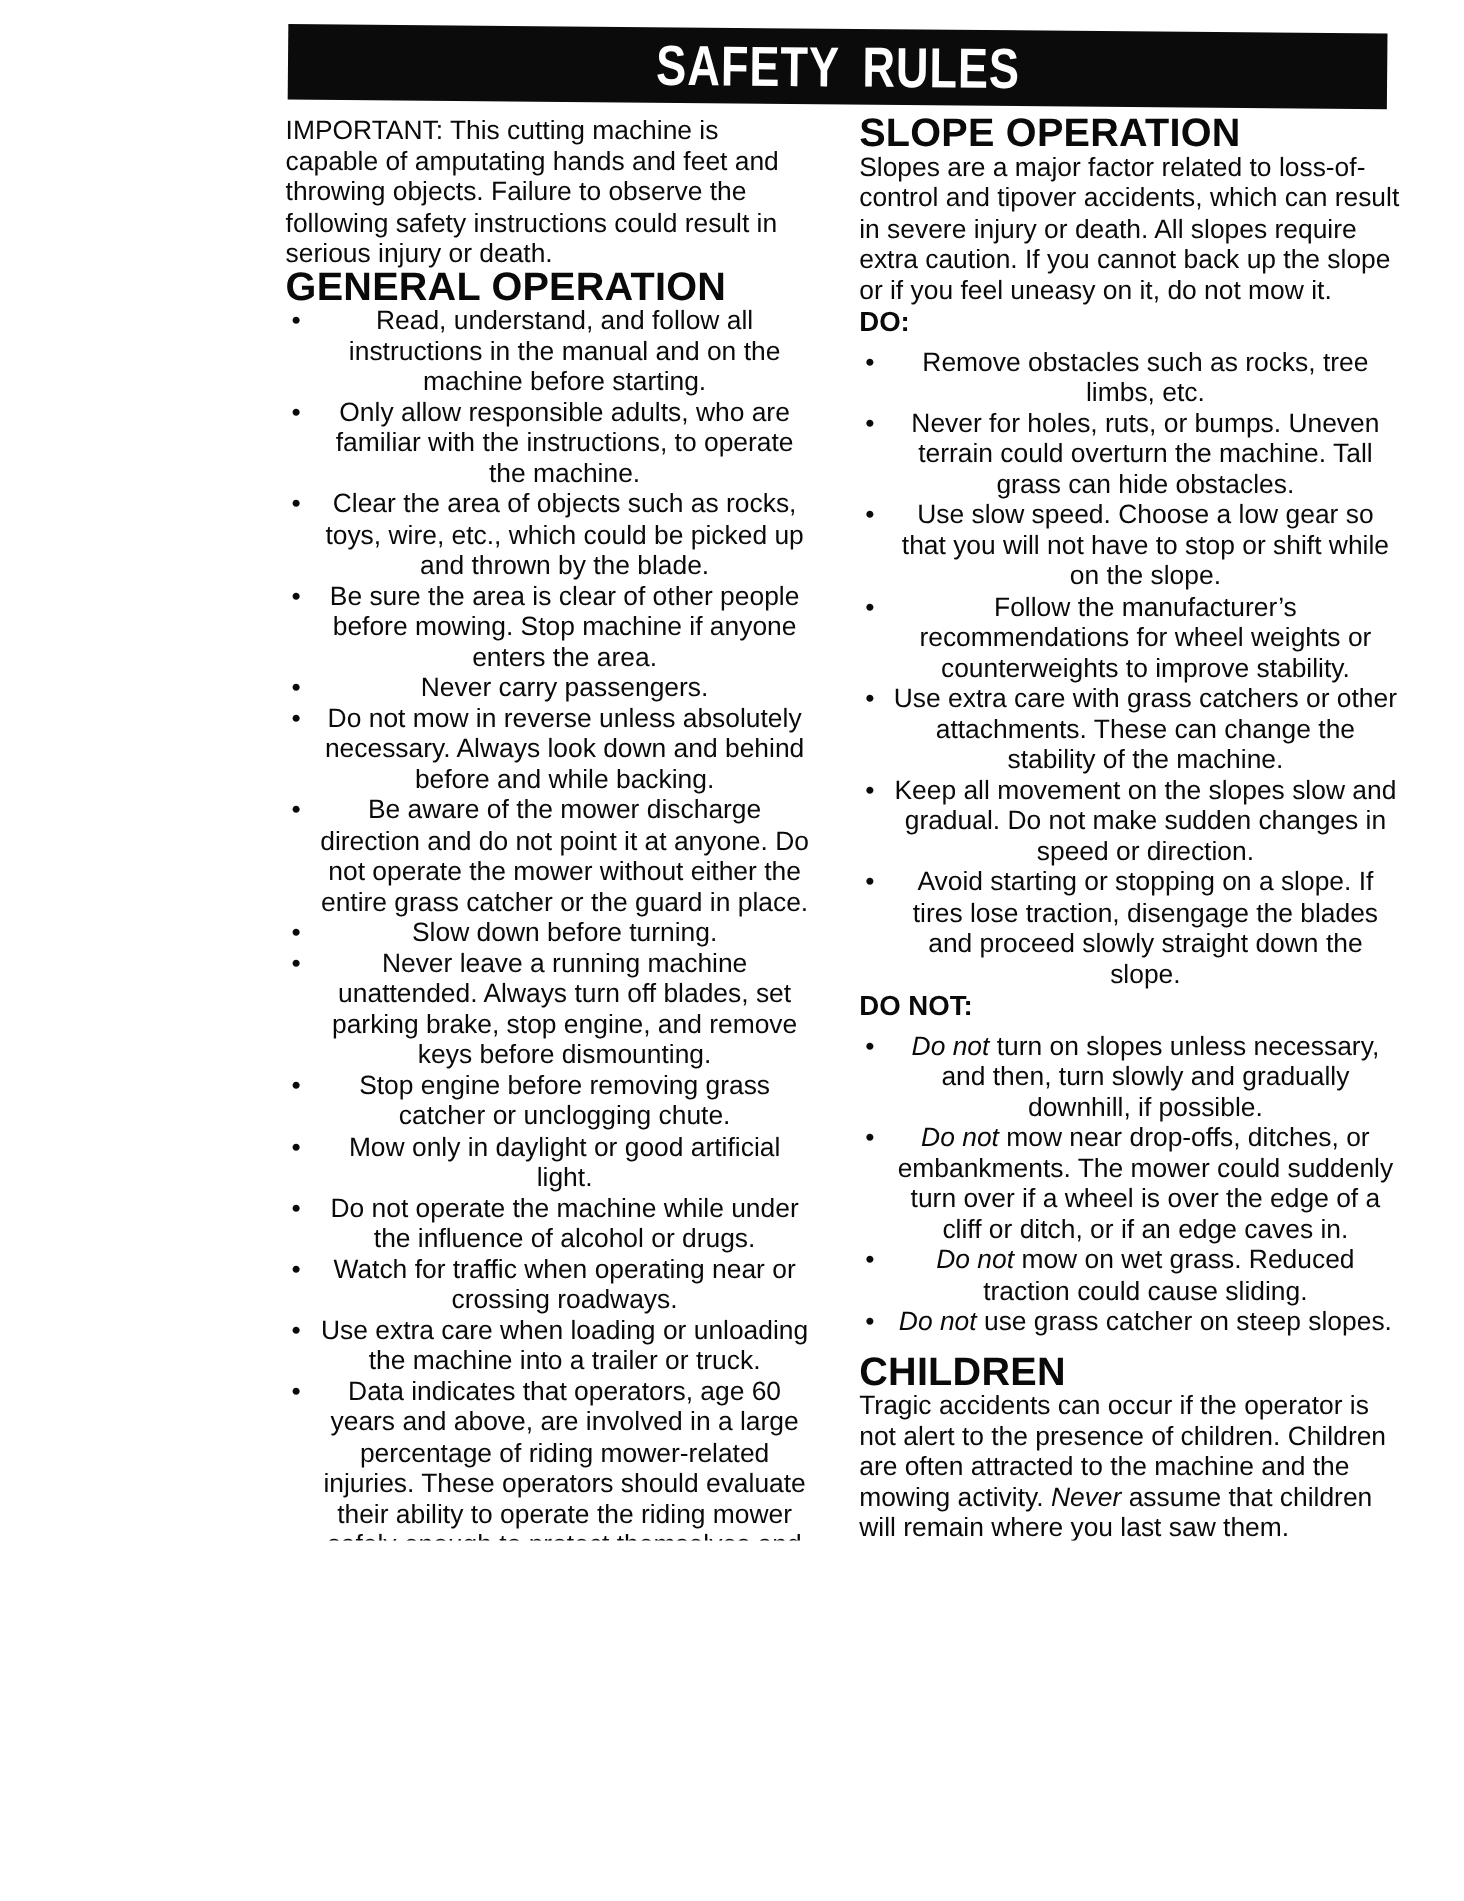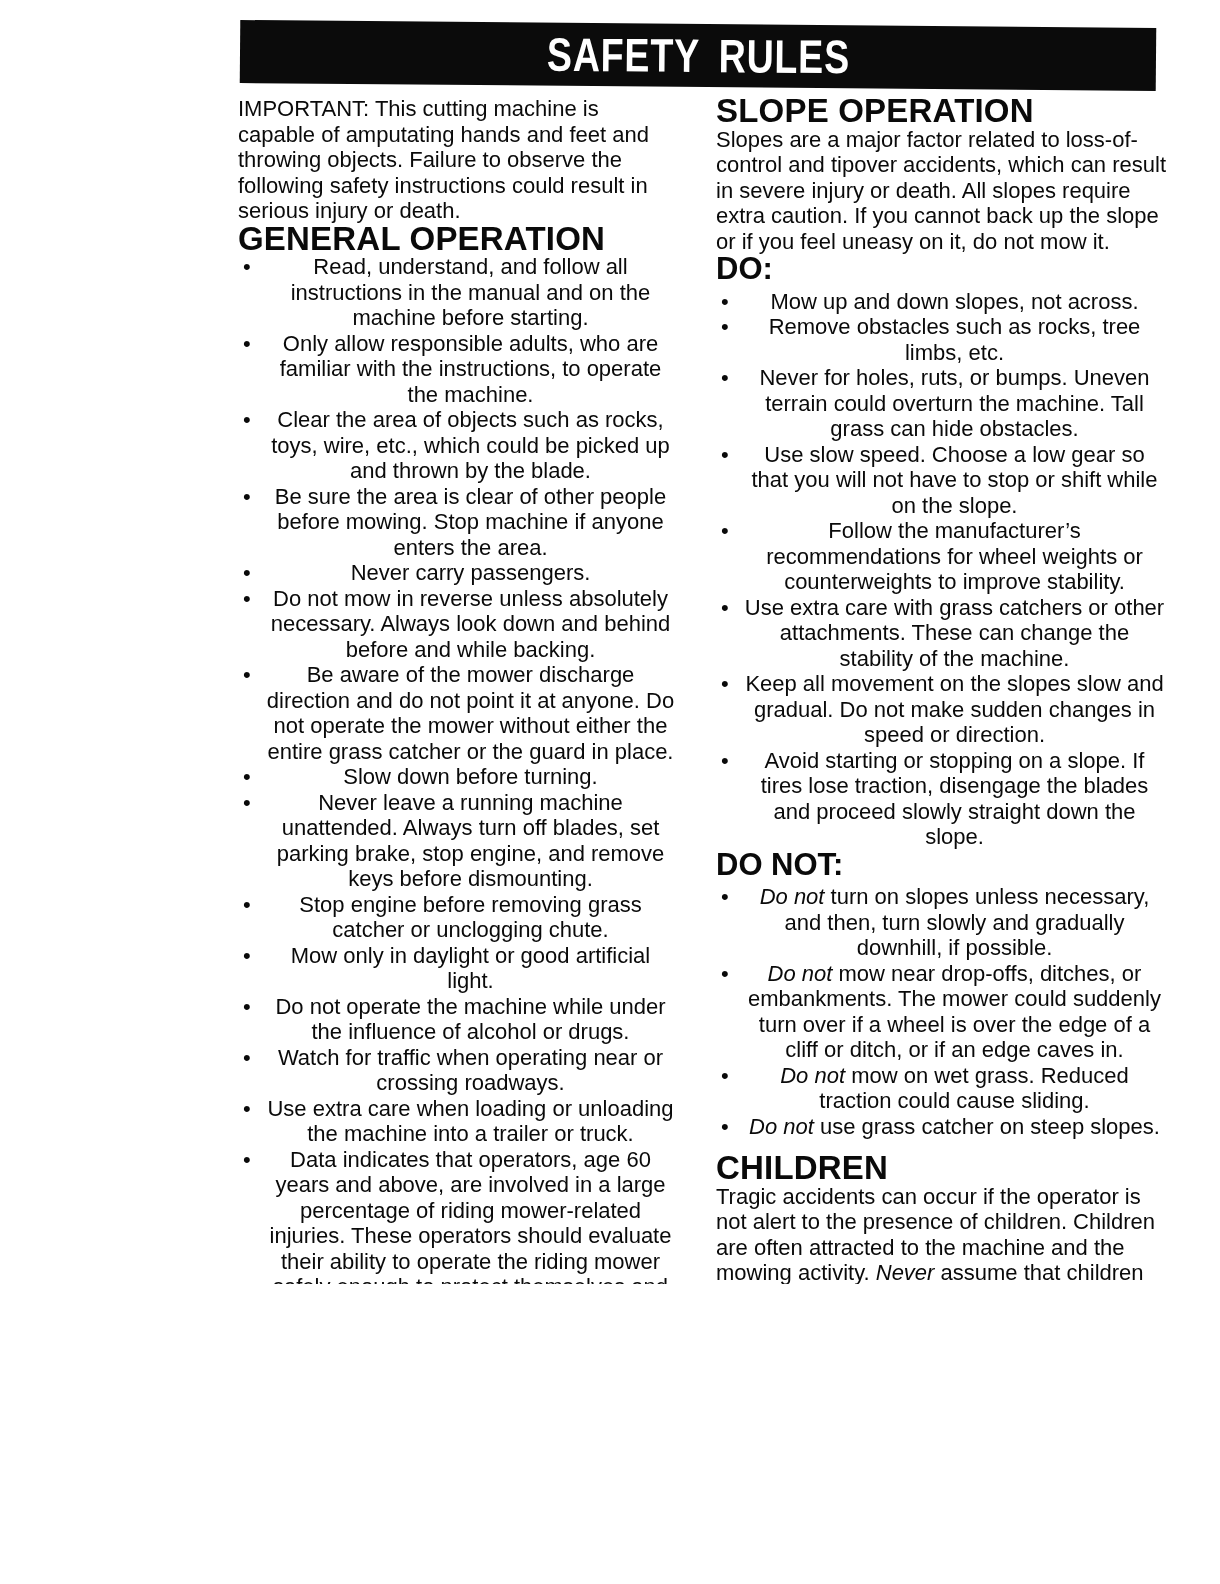--- a/index.html
+++ b/index.html
@@ -30,21 +30,21 @@
   }
   .col { position:absolute; top:96px; font-size:22px; line-height:25.5px; }
   .col-left  { left:238px; width:438px; }
   .col-right { left:716px; width:450px; }
   h2 {
     font-size:33px; font-weight:bold;
     margin:2px 0 3px 0; padding:0;
     letter-spacing:0.2px;
   }
   h3 {
-    font-size:31px; font-weight:bold;
+    font-size:23px; font-weight:bold;
     margin:2px 0 7px 0; padding:0;
   }
   .para { margin:0 0 2px 0; padding:0; }
   ul { list-style:none; margin:0 0 2px 0; padding:0; }
   li { position:relative; padding-left:27px; margin:0;text-align:center; }
   li::before { content:"\2022"; position:absolute; left:5px; top:0; }
   .bold { font-weight:normal; }
   .em { font-style:italic; }
   .children-heading { margin-top:16px; }
   .page-number {
@@ -85,21 +85,20 @@
       <li>Data indicates that operators, age 60 years and above, are involved in a large percentage of riding mower-related injuries. These operators should evaluate their ability to operate the riding mower safely enough to protect themselves and others from serious injury.</li>
     </ul>
   </div>
 
   <div class="col col-right">
     <h2>SLOPE OPERATION</h2>
     <p class="para">Slopes are a major factor related to loss-of-control and tipover accidents, which can result in severe injury or death. All slopes require extra caution. If you cannot back up the slope or if you feel uneasy on it, do not mow it.</p>
 
     <h3>DO:</h3>
     <ul>
-      <li>Mow up and down slopes, not across.</li>
       <li>Remove obstacles such as rocks, tree limbs, etc.</li>
       <li>Never for holes, ruts, or bumps. Uneven terrain could overturn the machine. Tall grass can hide obstacles.</li>
       <li>Use slow speed. Choose a low gear so that you will not have to stop or shift while on the slope.</li>
       <li>Follow the manufacturer’s recommendations for wheel weights or counterweights to improve stability.</li>
       <li>Use extra care with grass catchers or other attachments. These can change the stability of the machine.</li>
       <li>Keep all movement on the slopes slow and gradual. Do not make sudden changes in speed or direction.</li>
       <li>Avoid starting or stopping on a slope. If tires lose traction, disengage the blades and proceed slowly straight down the slope.</li>
     </ul>
 
     <h3>DO NOT:</h3>

